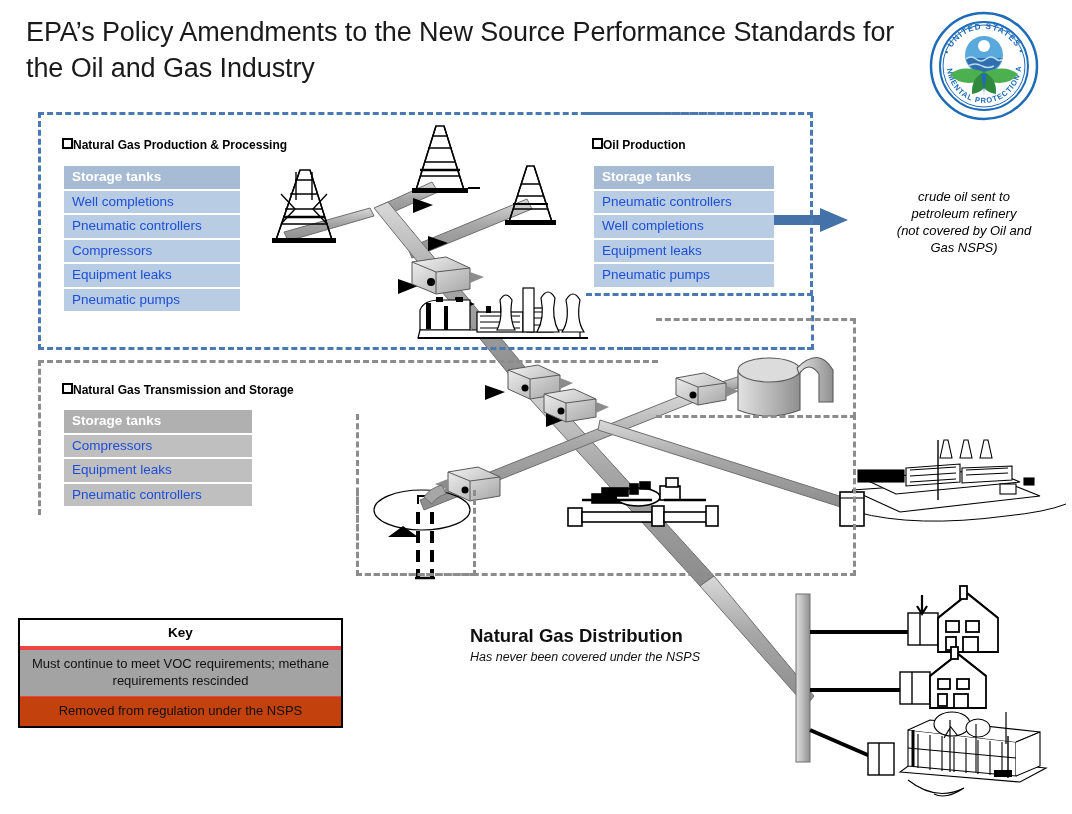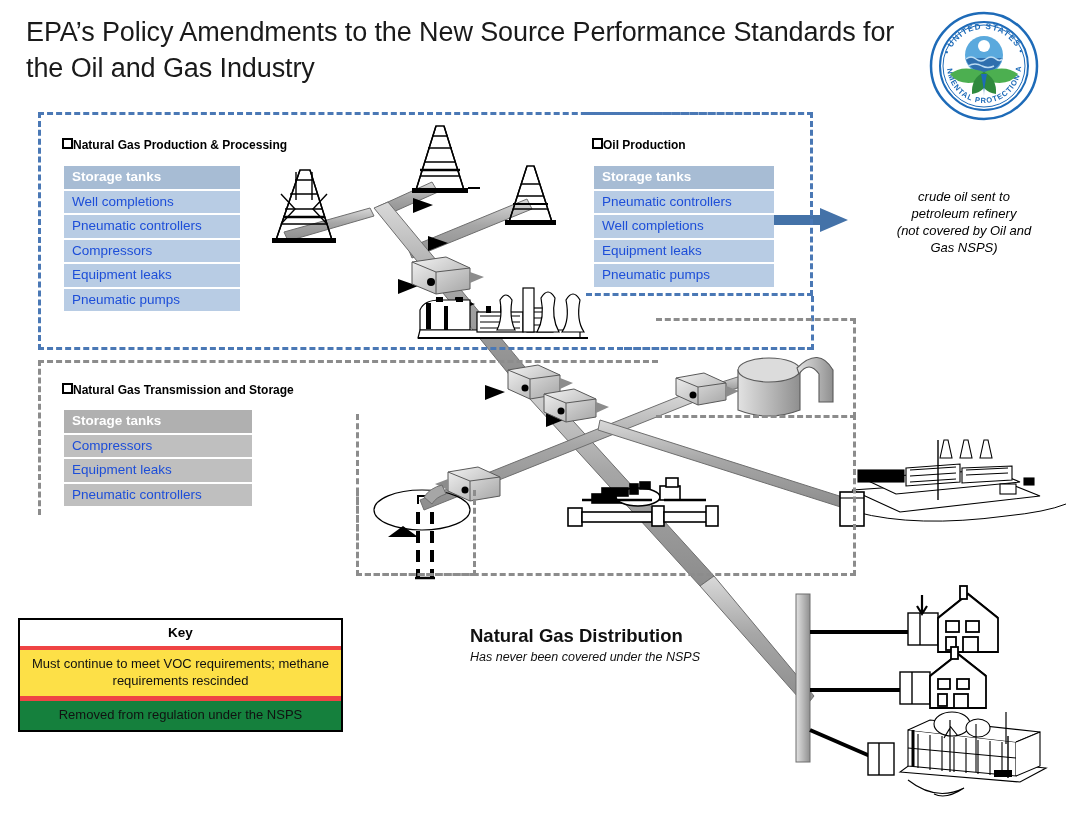--- a/index.html
+++ b/index.html
@@ -70,22 +70,22 @@
     border:2px solid #000; background:#fff;
   }
   #key-title {
     text-align:center; font-weight:bold; font-size:13.5px;
     padding:5px 0 6px; background:#fff; border-bottom:4px solid #ef4444;
   }
   .key-row {
     text-align:center; font-size:13px; line-height:1.3; padding:6px 8px;
     color:#111;
   }
-  .key-row.blue { background:#fde047; border-bottom:5px solid #ef4444; }
-  .key-row.grey { background:#15803d; }
+  .key-row.blue { background:#a3a3a3; border-bottom:1px solid #ef4444; }
+  .key-row.grey { background:#c2410c; }
 
   
   #artwork { position:absolute; left:0; top:0; width:1072px; height:814px; pointer-events:none; }
 </style>
 </head>
 <body>
 
 <svg id="artwork" viewBox="0 0 1072 814">
   <defs>
     <linearGradient id="pipeG" x1="0" y1="0" x2="0" y2="1">

